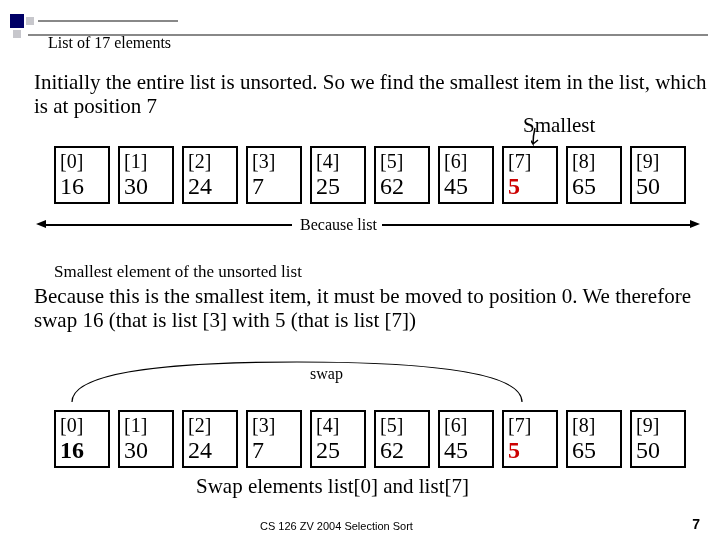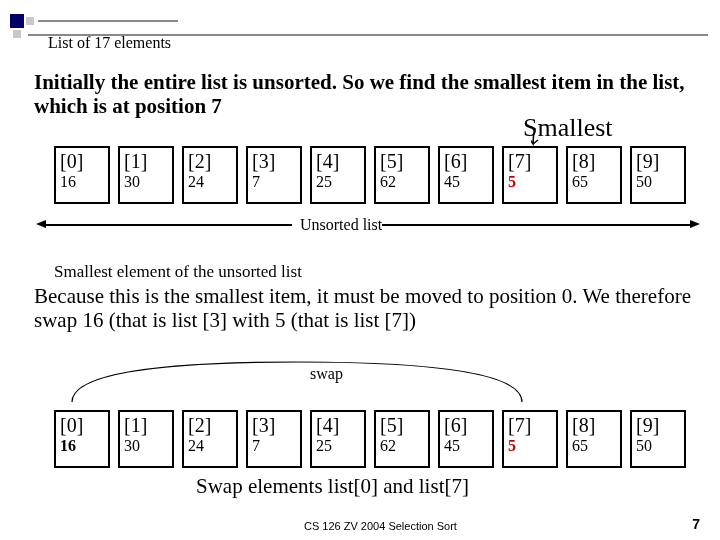--- a/index.html
+++ b/index.html
@@ -17,49 +17,49 @@
   .title {
     position: absolute; top: 34px; left: 48px;
     font-size: 16px;
   }
   .body-text {
     position: absolute;
     font-size: 21px;
     line-height: 1.15;
     width: 680px;
   }
-  .t1 { top: 70px; left: 34px; font-weight: bold; }
+  .t1 { top: 70px; left: 34px; }
   .t2 { top: 262px; left: 54px; font-size: 17px; }
   .t3 { top: 284px; left: 34px; }
-  .smallest-label { position: absolute; top: 113px; left: 523px; font-size: 26px; }
+  .smallest-label { position: absolute; top: 113px; left: 523px; font-size: 21px; }
   .cells-row {
     position: absolute; left: 54px;
     display: flex; gap: 8px;
   }
   .cells1 { top: 146px; }
   .cells2 { top: 410px; }
   .cell {
     width: 56px; height: 58px;
     border: 2px solid #000;
     font-size: 21px;
     padding: 2px 4px;
     line-height: 1.15;
   }
   .cell .idx { font-size: 20px; }
-  .cell .val { font-size: 16px; }
+  .cell .val { font-size: 24px; }
   .red { color: #cc0000; font-weight: bold; }
   .bold { font-weight: bold; }
   .unsorted-label { position: absolute; top: 216px; left: 300px; font-size: 16px; }
   .arrow-line { position: absolute; height: 1.5px; background: #000; }
   .arrow-head-l, .arrow-head-r { position: absolute; width: 0; height: 0; }
   .arrow-head-l { border-right: 10px solid #000; border-top: 4px solid transparent; border-bottom: 4px solid transparent; }
   .arrow-head-r { border-left: 10px solid #000; border-top: 4px solid transparent; border-bottom: 4px solid transparent; }
   .swap-caption { position: absolute; top: 474px; left: 152px; font-size: 21px; margin-left: 44px; }
   .swap-label { position: absolute; top: 365px; left: 310px; font-size: 16px; }
-  .footer { position: absolute; bottom: 8px; left: 260px; font-size: 11px; font-family: Arial, sans-serif; margin-left: 44px; }
+  .footer { position: absolute; bottom: 8px; left: 260px; font-size: 11px; font-family: Arial, sans-serif; }
   .pagenum { position: absolute; bottom: 8px; right: 20px; font-size: 14px; font-family: Arial, sans-serif; font-weight: bold; }
   
   .sm-arrow { position: absolute; top: 126px; left: 531px; width: 32px; height: 20px; }
   .sm-arrow svg { width: 32px; height: 20px; }
   
   .bracket { position: absolute; top: 352px; left: 62px; width: 470px; height: 50px; }
 </style>
 </head>
 <body>
 
@@ -122,21 +122,21 @@
   <div class="cell">
       <div class="idx">[9]</div>
       <div class="val">50</div>
     </div>
 </div>
 
 <div class="arrow-line" style="top:224px;left:44px;width:248px"></div>
 <div class="arrow-head-l" style="top:220px;left:36px"></div>
 <div class="arrow-line" style="top:224px;left:382px;width:310px"></div>
 <div class="arrow-head-r" style="top:220px;left:690px"></div>
-<div class="unsorted-label">Unsorted list</div>
+<div class="unsorted-label">Because list</div>
 
 <div class="body-text t2">Smallest element of the unsorted list</div>
 <div class="body-text t3">Because this is the smallest item, it must be moved to position 0. We therefore swap 16 (that is list [3] with 5 (that is list [7])</div>
 
 <div class="bracket">
   <svg viewBox="0 0 470 50" preserveAspectRatio="none">
     <path d="M10 50 Q10 10 235 10 Q460 10 460 50" stroke="#000" stroke-width="1.2" fill="none"></path>
   </svg>
 </div>
 <div class="swap-label">swap</div>

